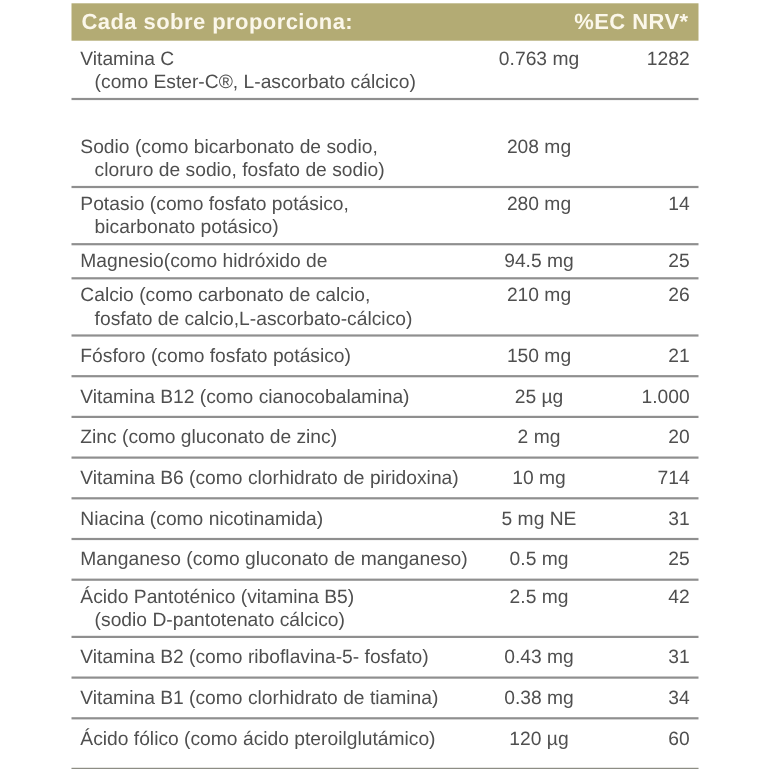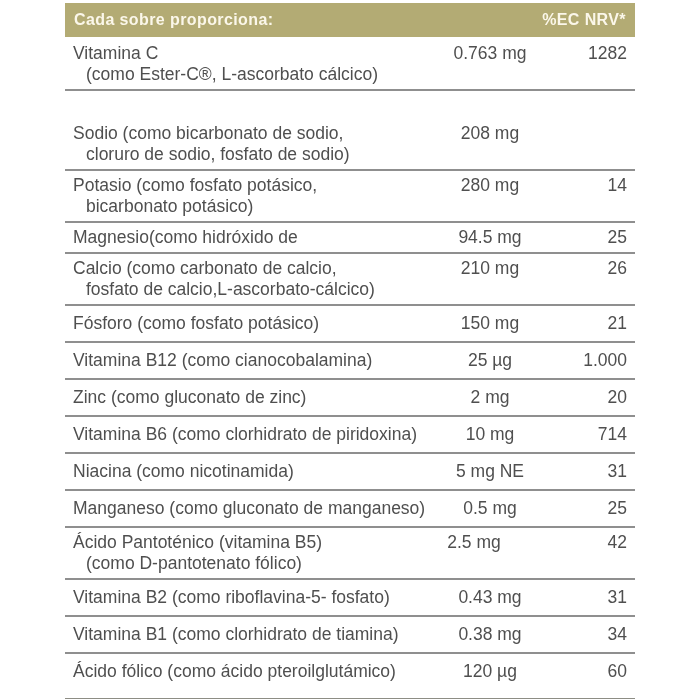--- a/index.html
+++ b/index.html
@@ -17,21 +17,21 @@
     width: 570px;
     margin-left: 65px;
   }
   .header-bar {
     height: 34px;
     display: flex;
     align-items: center;
     justify-content: space-between;
     padding: 0 9px;
     box-sizing: border-box;
-    font-size: 16px;
+    font-size: 20px;
     font-weight: 700;
     letter-spacing: 0.4px;
   }
   .rows { width: 100%; }
   .row {
     display: flex;
     align-items: flex-start;
     box-sizing: border-box;
     border-bottom: 2px solid #be185d;
     padding: 7px 0;
@@ -155,24 +155,24 @@
         <div class="cell-amount">5 mg NE</div>
         <div class="cell-nrv">31</div>
       </div>
         <div class="row" style="border-bottom-color: rgb(143, 143, 143); color: rgb(79, 79, 79);">
         <div class="cell-name">
             <div class="nline">Manganeso (como gluconato de manganeso)</div>
           </div>
         <div class="cell-amount">0.5 mg</div>
         <div class="cell-nrv">25</div>
       </div>
-        <div class="row double" style="border-bottom-color: rgb(143, 143, 143); color: rgb(79, 79, 79); gap: 16px;">
+        <div class="row double" style="border-bottom-color: rgb(143, 143, 143); color: rgb(79, 79, 79);">
         <div class="cell-name">
             <div class="nline">Ácido Pantoténico (vitamina B5)</div>
-            <div class="nline cont">(como D-pantotenato fólico)</div>
+            <div class="nline cont">(sodio D-pantotenato cálcico)</div>
           </div>
         <div class="cell-amount">2.5 mg</div>
         <div class="cell-nrv">42</div>
       </div>
         <div class="row" style="border-bottom-color: rgb(143, 143, 143); color: rgb(79, 79, 79);">
         <div class="cell-name">
             <div class="nline">Vitamina B2 (como riboflavina-5- fosfato)</div>
           </div>
         <div class="cell-amount">0.43 mg</div>
         <div class="cell-nrv">31</div>

